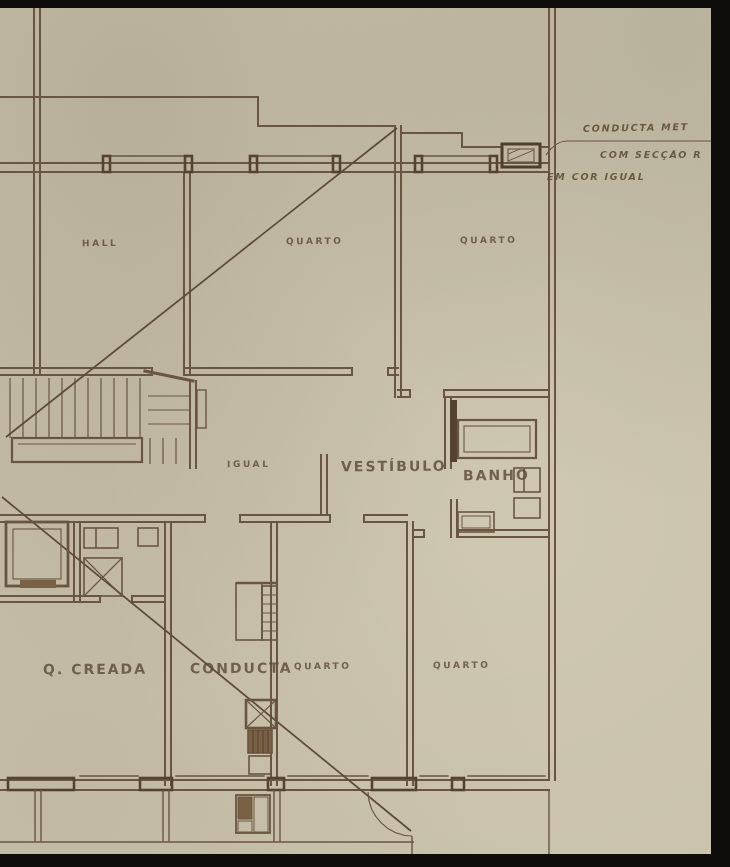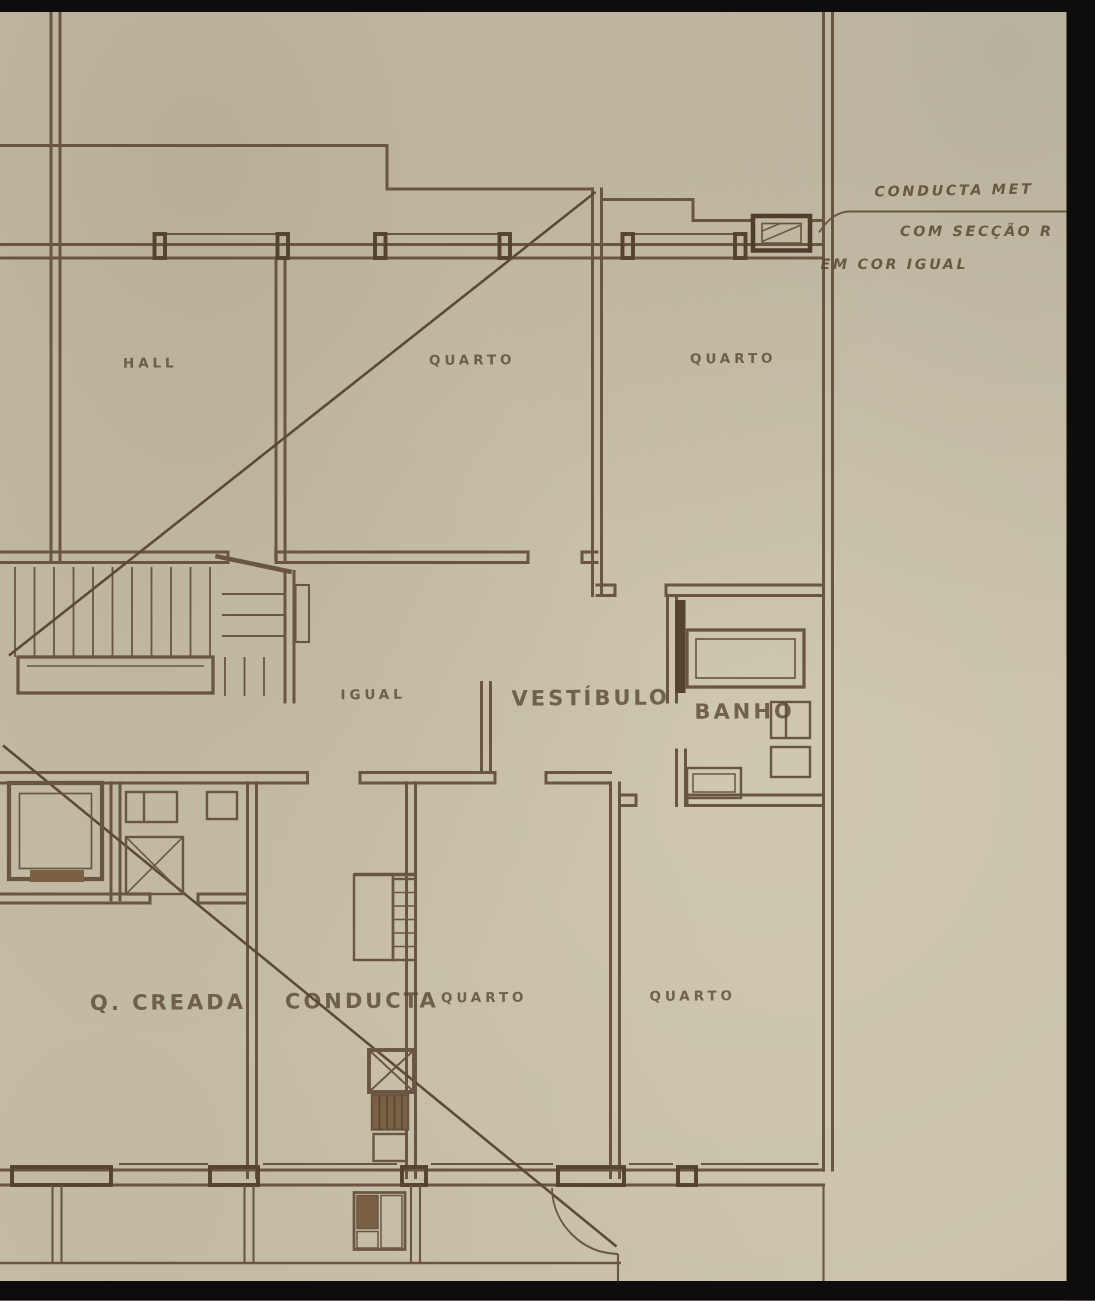--- a/index.html
+++ b/index.html
@@ -170,21 +170,21 @@
     </g>
     <path d="M730,141 H567 C558,141 552,146 546,155" stroke="#6a5640" stroke-width="1.2" fill="none"></path>
   </svg>
 
   <span class="lbl" style="left:82px;top:238px">HALL</span>
   <span class="lbl" style="left:286px;top:236px">QUARTO</span>
   <span class="lbl" style="left:460px;top:235px">QUARTO</span>
   <span class="lbl" style="left:227px;top:459px">IGUAL</span>
   <span class="lbl small" style="left:341px;top:458px">VESTÍBULO</span>
   <span class="lbl small" style="left:463px;top:467px">BANHO</span>
-  <span class="lbl small" style="left:60px;top:661px">Q. CREADA</span>
+  <span class="lbl small" style="left:43px;top:661px">Q. CREADA</span>
   <span class="lbl small" style="left:190px;top:660px">CONDUCTA</span>
   <span class="lbl" style="left:294px;top:661px">QUARTO</span>
   <span class="lbl" style="left:433px;top:660px">QUARTO</span>
 
   <span class="ann" style="left:583px;top:122px;transform:rotate(-1deg)">CONDUCTA MET</span>
   <span class="ann" style="left:600px;top:149px">COM SECÇÃO R</span>
   <span class="ann" style="left:547px;top:171px">EM COR IGUAL</span>
 
   <div class="bar top"></div>
   <div class="bar right"></div>

